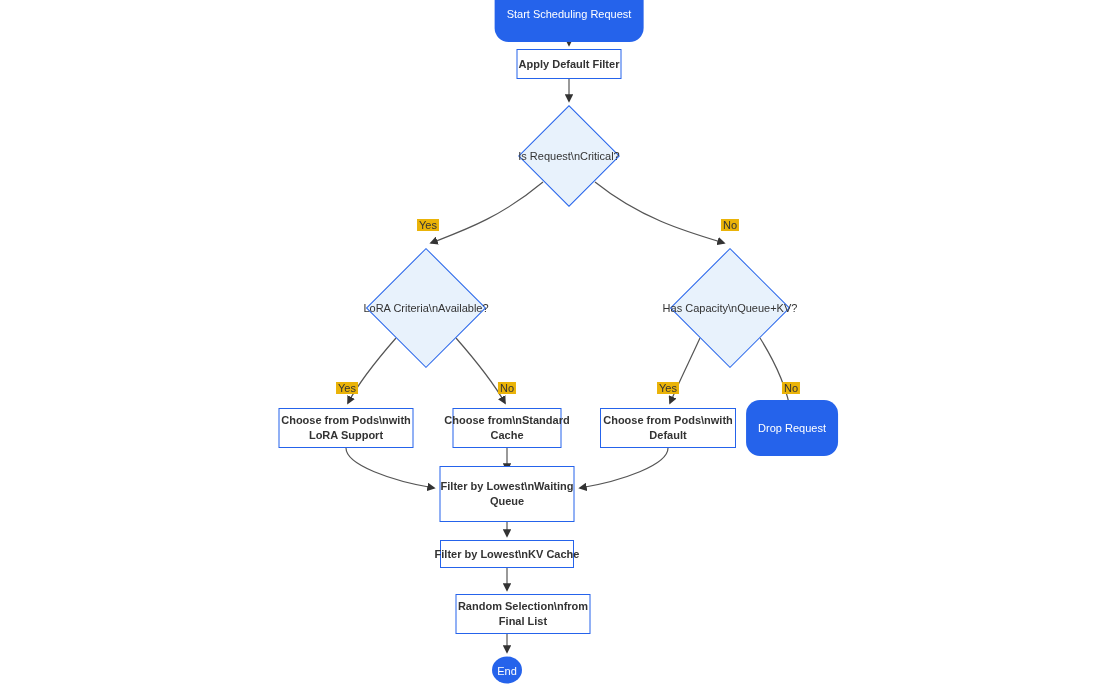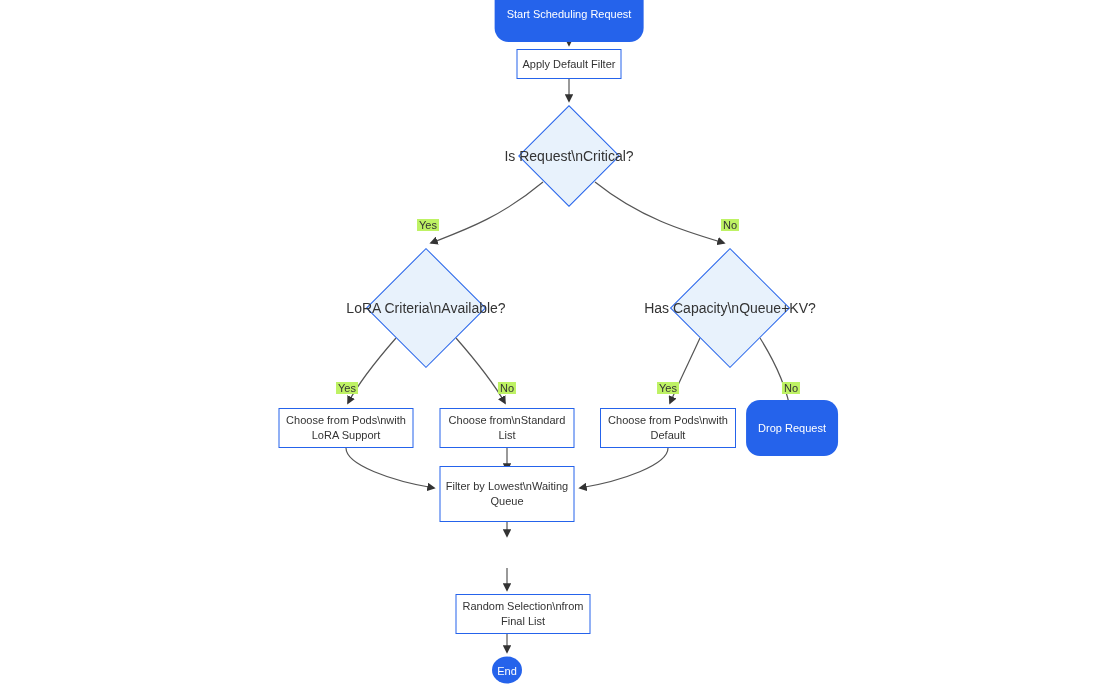--- a/index.html
+++ b/index.html
@@ -8,21 +8,21 @@
     width:1103px;height:685px;
     background:#ffffff;
     font-family:"Liberation Sans", sans-serif;
     overflow:hidden;
   }
   #edges{position:absolute;left:0;top:0;width:1103px;height:685px;pointer-events:none;}
   .node{
     position:absolute;
     transform:translate(-50%,-50%);
     display:flex;flex-direction:column;align-items:center;justify-content:center;
-    text-align:center;font-size:11px;color:#333333;box-sizing:border-box;
+    text-align:center;font-size:11px;color:#333333;box-sizing:border-box;font-weight:bold;
   }
   .pill{
     background:#2563eb;color:#ffffff;font-weight:normal;
     border-radius:14px;padding:22px 12px;white-space:nowrap;
   }
   .circle-pill{
     background:#2563eb;color:#ffffff;font-weight:normal;
     border-radius:50%;width:30px;height:27px;white-space:nowrap;
   }
   .rect{
@@ -31,26 +31,26 @@
   .rect span{display:block;white-space:nowrap;padding:0 4px;}
   .diamond{position:absolute;width:0;height:0;}
   .diamond-shape{
     position:absolute;left:0;top:0;
     transform:translate(-50%,-50%) rotate(45deg);
     background:#e8f2fc;border:1.4px solid #2563eb;box-sizing:border-box;
   }
   .diamond-label{
     position:absolute;left:0;top:0;
     transform:translate(-50%,-50%);
-    white-space:nowrap;font-size:14px;color:#333333;
+    white-space:nowrap;font-size:11px;color:#333333;
   }
   .edge-label{
     position:absolute;
     transform:translate(-50%,-50%);
-    background:#bef264;color:#333333;
+    background:#eab308;color:#333333;
     font-size:11px;padding:0 2px;white-space:nowrap;
   }
 </style>
 </head>
 <body>
 
 <div id="canvas">
 
   <svg id="edges" xmlns="http://www.w3.org/2000/svg">
     <defs>
@@ -97,39 +97,42 @@
   <div class="diamond" style="left:730px;top:308px;">
     <div class="diamond-shape" style="width:85px;height:85px;"></div>
     <div class="diamond-label">Has Capacity\nQueue+KV?</div>
   </div>
 
   <div class="node rect" style="left:346px;top:428px;width:135px;height:40px;">
     <span>Choose from Pods\nwith</span>
     <span>LoRA Support</span>
   </div>
 
-  <div class="node rect" style="left:507px;top:428px;width:135px;height:40px;">
+  <div class="node rect" style="left:507px;top:428px;width:109px;height:40px;">
     <span>Choose from\nStandard</span>
-    <span>List</span>
+    <span>Cache</span>
   </div>
 
   <div class="node rect" style="left:668px;top:428px;width:136px;height:40px;">
     <span>Choose from Pods\nwith</span>
     <span>Default</span>
   </div>
 
   <div class="node pill" style="left:792px;top:428px;">
     <span>Drop Request</span>
   </div>
 
   <div class="node rect" style="left:507px;top:494px;width:135px;height:56px;">
     <span>Filter by Lowest\nWaiting</span>
     <span>Queue</span>
   </div>
 
+  <div class="node rect" style="left:507px;top:554px;width:134px;height:28px;">
+    <span>Filter by Lowest\nKV Cache</span>
+  </div>
 
   <div class="node rect" style="left:523px;top:614px;width:135px;height:40px;">
     <span>Random Selection\nfrom</span>
     <span>Final List</span>
   </div>
 
   <div class="node circle-pill" style="left:507px;top:670px;">
     <span>End</span>
   </div>
 

